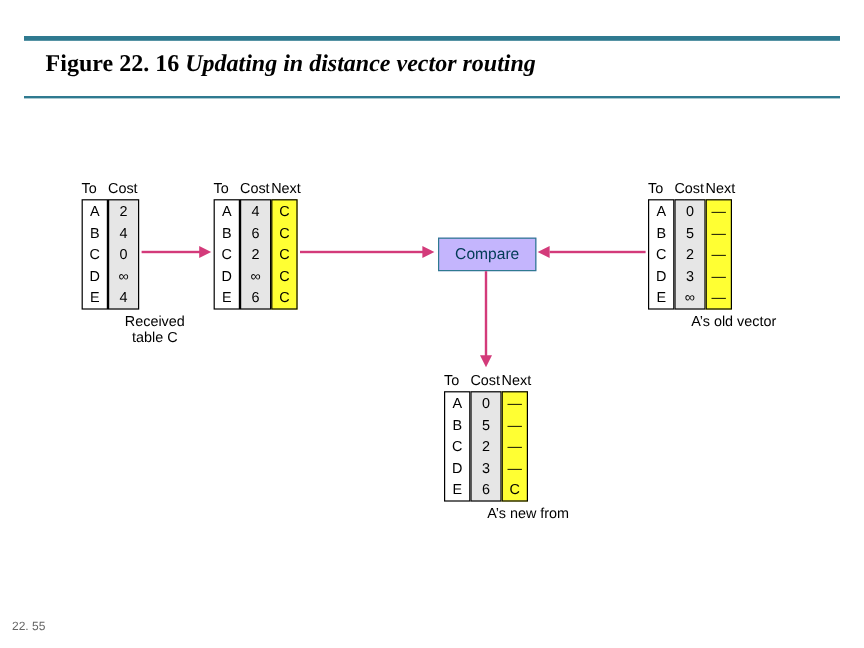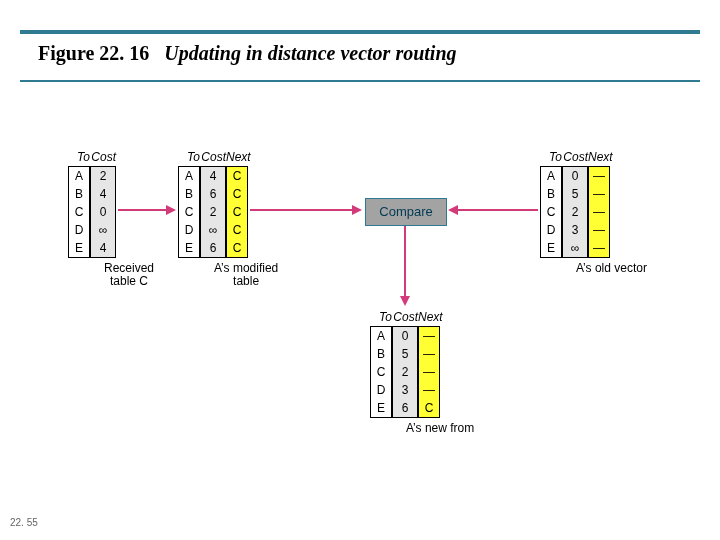--- a/index.html
+++ b/index.html
@@ -33,21 +33,20 @@
     top: 42px;
     left: 38px;
     font-size: 20px;
   }
   .title-row .fig {
     font-weight: bold;
   }
   .title-row .caption {
     font-style: italic;
     font-weight: bold;
-    margin-left: 10px;
   }
   .slide-num {
     position: absolute;
     left: 10px;
     bottom: 12px;
     font-size: 10px;
     color: #666;
     font-family: Arial, sans-serif;
   }
 
@@ -63,23 +62,22 @@
   .tbl {
     position: absolute;
     font-family: Arial, sans-serif;
     font-size: 12px;
   }
   .tbl .hdr {
     display: flex;
     margin-bottom: 2px;
   }
   .tbl .hdr > div {
-    text-align: right;
-    font-size: 12px;
-    font-style: italic;
+    text-align: left;
+    font-size: 12px;
   }
   .tbl .body {
     display: flex;
   }
   .col {
     border: 1px solid #000;
     box-sizing: border-box;
   }
   .col .cell {
     height: 18px;
@@ -98,21 +96,21 @@
     margin-top: 4px;
     line-height: 1.1;
     margin-left: 36px;
   }
 
   
   .compare {
     position: absolute;
     width: 80px;
     height: 26px;
-    background: #a3a3a3;
+    background: #c4b5fd;
     border: 1px solid #2f7a90;
     text-align: center;
     line-height: 26px;
     font-size: 13px;
     font-family: Arial, sans-serif;
     color: #003a55;
   }
 
   
   .arrow-line {
@@ -201,24 +199,20 @@
         <div class="cell">6</div>
       </div>
       <div class="col col-next">
         <div class="cell">C</div>
         <div class="cell">C</div>
         <div class="cell">C</div>
         <div class="cell">C</div>
         <div class="cell">C</div>
       </div>
     </div>
-    <div class="caption-under">
-      <span>A’s modified</span><br>
-      <span>table</span>
-    </div>
   </div>
 
   <div class="tbl" style="left:540px; top:50px;">
     <div class="hdr">
       <div style="width:22px;">To</div>
       <div style="width:26px;">Cost</div>
       <div style="width:22px;">Next</div>
     </div>
     <div class="body">
       <div class="col col-to">

